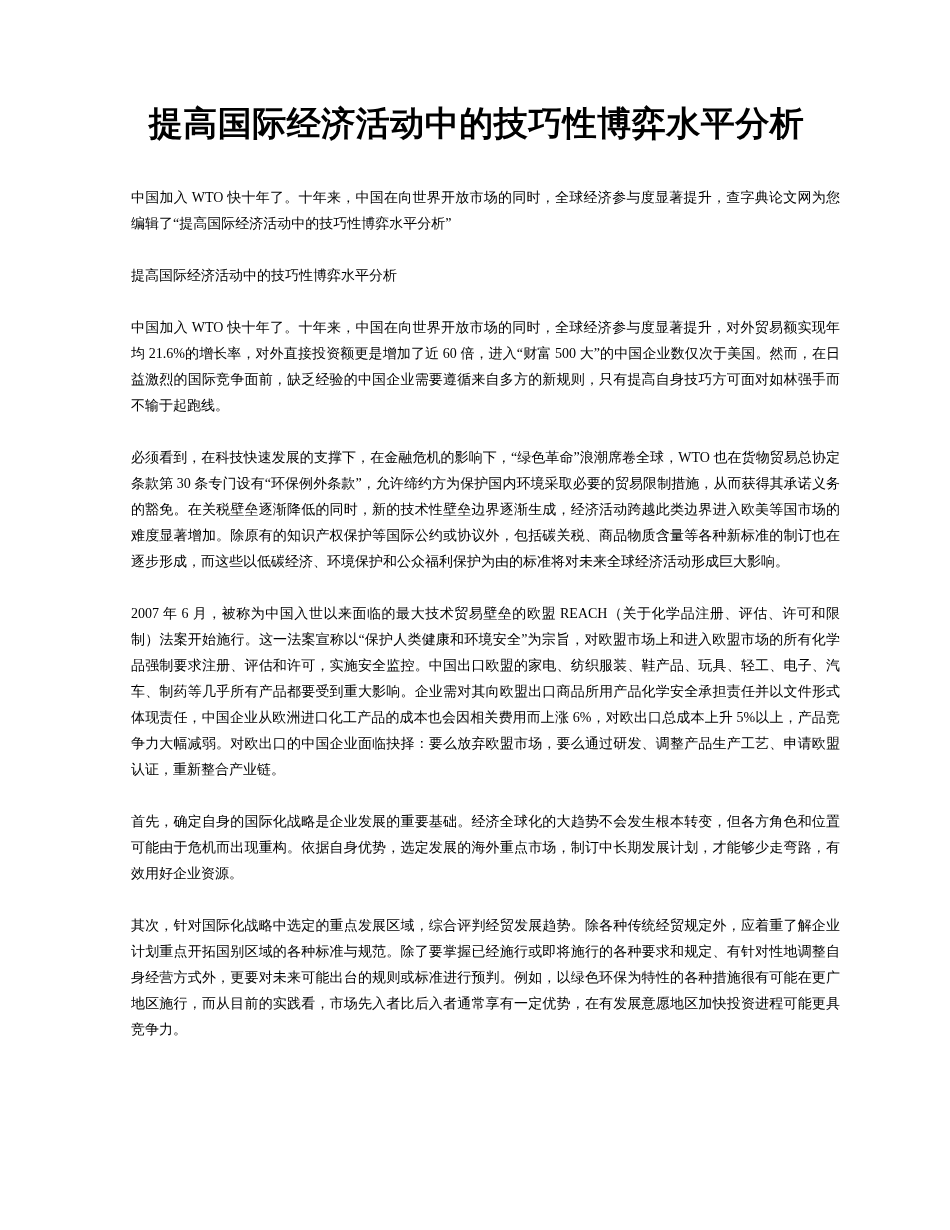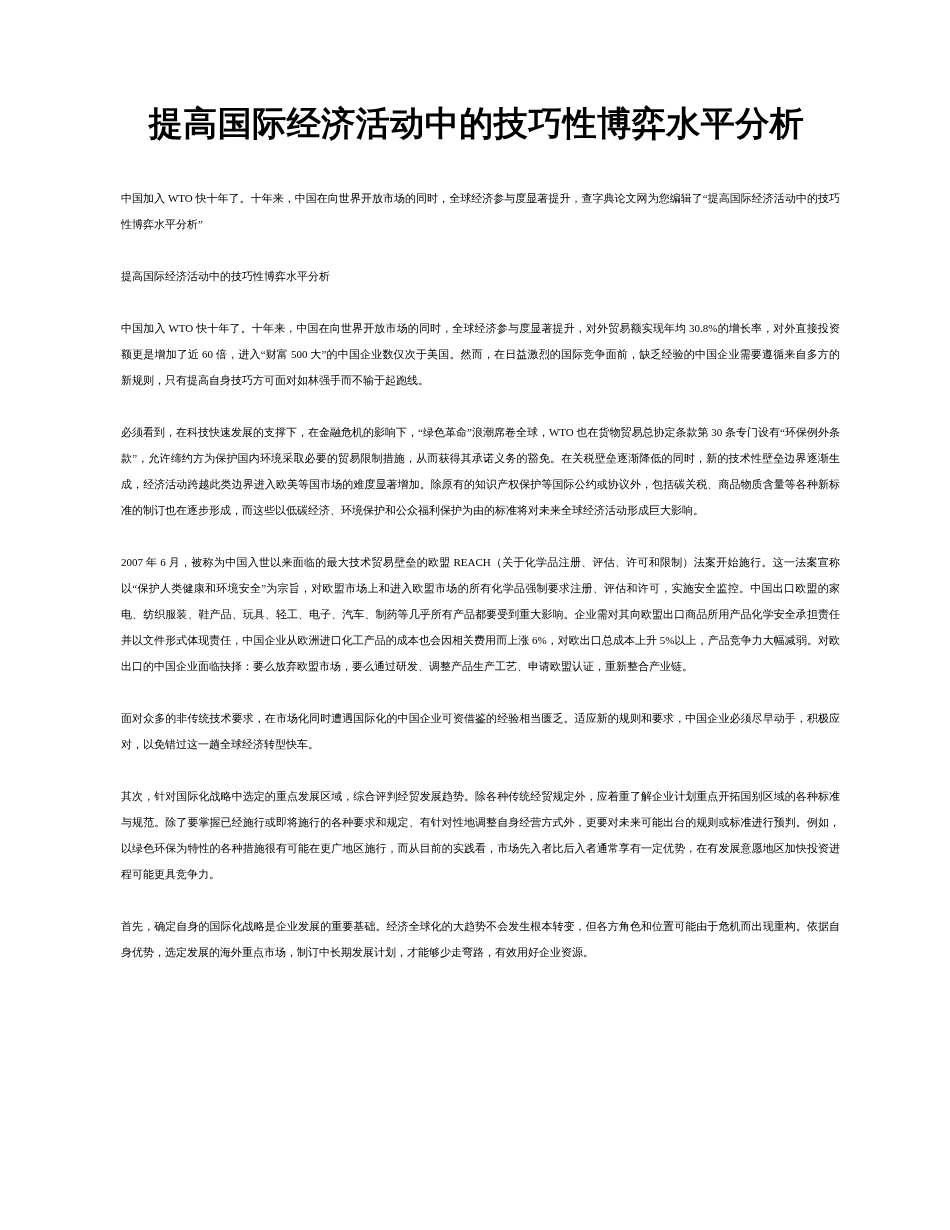--- a/index.html
+++ b/index.html
@@ -19,42 +19,41 @@
   .article-title {
     text-align: center;
     font-size: 34px;
     font-weight: bold;
     line-height: 1.2;
     margin: 0 0 40px 0;
     letter-spacing: 0.5px;
     white-space: nowrap;
   }
   .para {
-    font-size: 11px;
+    font-size: 14px;
     line-height: 26px;
     text-align: justify;
     text-justify: inter-ideograph;
-    margin: 0 0 26px 8px;
+    margin: 0 0 26px 18px;
     word-break: break-word;
   }
 </style>
 </head>
 <body>
 
 <div class="page">
   <h1 class="article-title">提高国际经济活动中的技巧性博弈水平分析</h1>
 
   <p class="para">中国加入 WTO 快十年了。十年来，中国在向世界开放市场的同时，全球经济参与度显著提升，查字典论文网为您编辑了“提高国际经济活动中的技巧性博弈水平分析”</p>
 
   <p class="para">提高国际经济活动中的技巧性博弈水平分析</p>
 
-  <p class="para">中国加入 WTO 快十年了。十年来，中国在向世界开放市场的同时，全球经济参与度显著提升，对外贸易额实现年均 30.8%的增长率，对外直接投资额更是增加了近 60 倍，进入“财富 500 大”的中国企业数仅次于美国。然而，在日益激烈的国际竞争面前，缺乏经验的中国企业需要遵循来自多方的新规则，只有提高自身技巧方可面对如林强手而不输于起跑线。</p>
+  <p class="para">中国加入 WTO 快十年了。十年来，中国在向世界开放市场的同时，全球经济参与度显著提升，对外贸易额实现年均 21.6%的增长率，对外直接投资额更是增加了近 60 倍，进入“财富 500 大”的中国企业数仅次于美国。然而，在日益激烈的国际竞争面前，缺乏经验的中国企业需要遵循来自多方的新规则，只有提高自身技巧方可面对如林强手而不输于起跑线。</p>
 
   <p class="para">必须看到，在科技快速发展的支撑下，在金融危机的影响下，“绿色革命”浪潮席卷全球，WTO 也在货物贸易总协定条款第 30 条专门设有“环保例外条款”，允许缔约方为保护国内环境采取必要的贸易限制措施，从而获得其承诺义务的豁免。在关税壁垒逐渐降低的同时，新的技术性壁垒边界逐渐生成，经济活动跨越此类边界进入欧美等国市场的难度显著增加。除原有的知识产权保护等国际公约或协议外，包括碳关税、商品物质含量等各种新标准的制订也在逐步形成，而这些以低碳经济、环境保护和公众福利保护为由的标准将对未来全球经济活动形成巨大影响。</p>
 
   <p class="para">2007 年 6 月，被称为中国入世以来面临的最大技术贸易壁垒的欧盟 REACH（关于化学品注册、评估、许可和限制）法案开始施行。这一法案宣称以“保护人类健康和环境安全”为宗旨，对欧盟市场上和进入欧盟市场的所有化学品强制要求注册、评估和许可，实施安全监控。中国出口欧盟的家电、纺织服装、鞋产品、玩具、轻工、电子、汽车、制药等几乎所有产品都要受到重大影响。企业需对其向欧盟出口商品所用产品化学安全承担责任并以文件形式体现责任，中国企业从欧洲进口化工产品的成本也会因相关费用而上涨 6%，对欧出口总成本上升 5%以上，产品竞争力大幅减弱。对欧出口的中国企业面临抉择：要么放弃欧盟市场，要么通过研发、调整产品生产工艺、申请欧盟认证，重新整合产业链。</p>
 
-  <p class="para">面对众多的非传统技术要求，在市场化同时遭遇国际化的中国企业可资借鉴的经验相当匮乏。适应新的规则和要求，中国企业必须尽早动手，积极应对，以免错过这一趟全球经济转型快车。</p>
+
+  <p class="para">首先，确定自身的国际化战略是企业发展的重要基础。经济全球化的大趋势不会发生根本转变，但各方角色和位置可能由于危机而出现重构。依据自身优势，选定发展的海外重点市场，制订中长期发展计划，才能够少走弯路，有效用好企业资源。</p>
 
   <p class="para">其次，针对国际化战略中选定的重点发展区域，综合评判经贸发展趋势。除各种传统经贸规定外，应着重了解企业计划重点开拓国别区域的各种标准与规范。除了要掌握已经施行或即将施行的各种要求和规定、有针对性地调整自身经营方式外，更要对未来可能出台的规则或标准进行预判。例如，以绿色环保为特性的各种措施很有可能在更广地区施行，而从目前的实践看，市场先入者比后入者通常享有一定优势，在有发展意愿地区加快投资进程可能更具竞争力。</p>
-
-  <p class="para">首先，确定自身的国际化战略是企业发展的重要基础。经济全球化的大趋势不会发生根本转变，但各方角色和位置可能由于危机而出现重构。依据自身优势，选定发展的海外重点市场，制订中长期发展计划，才能够少走弯路，有效用好企业资源。</p>
 </div>
 
 </body></html>

